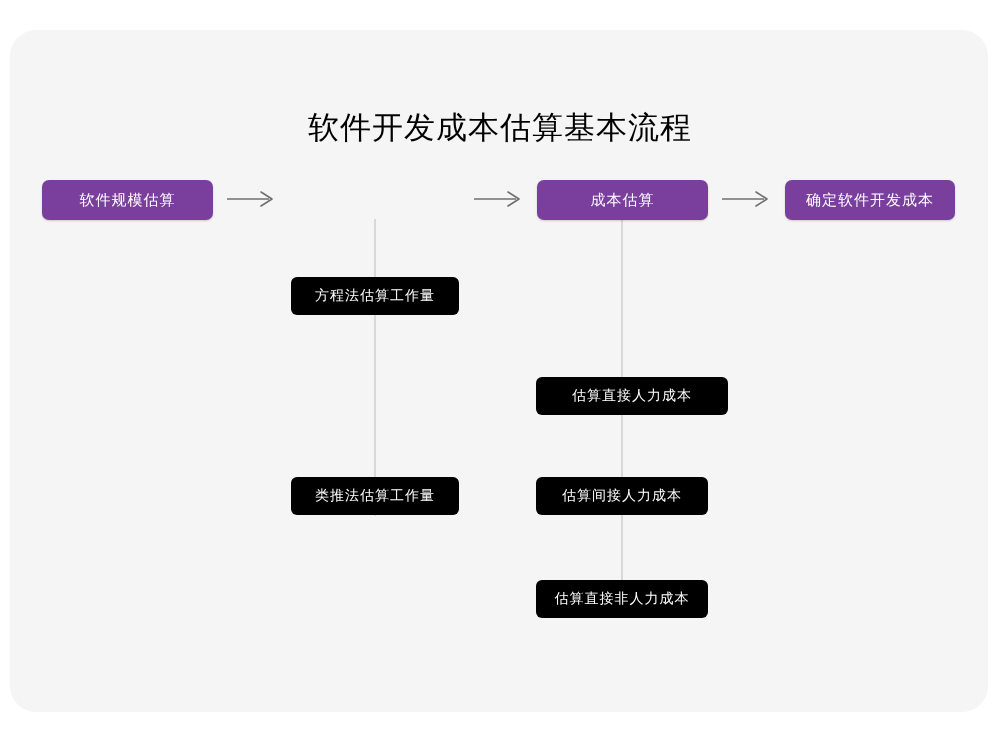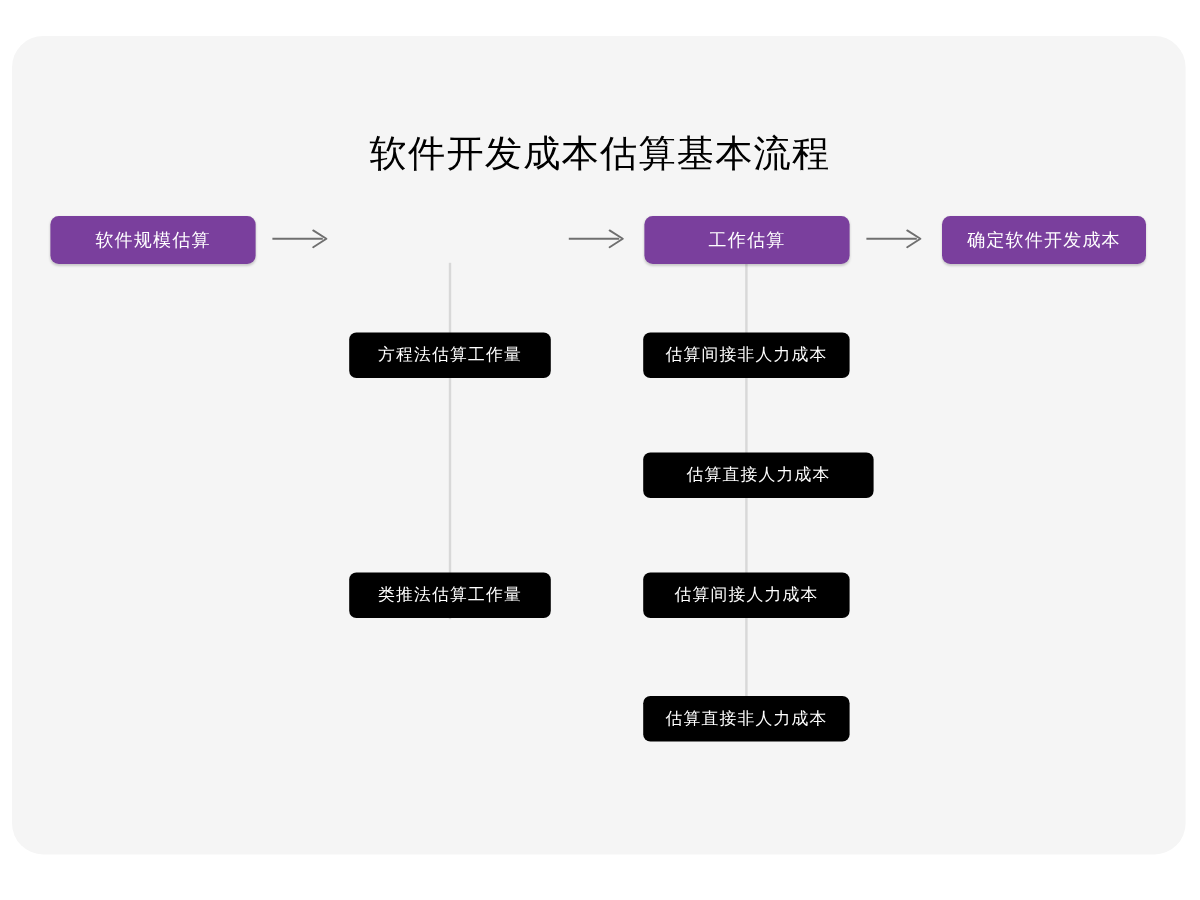--- a/index.html
+++ b/index.html
@@ -116,21 +116,20 @@
       <path d="M2 11 H44" stroke="#6f6f6f" stroke-width="1.6" fill="none"></path>
       <path d="M36 4 L47 11 L36 18" stroke="#6f6f6f" stroke-width="1.6" fill="none" stroke-linecap="round" stroke-linejoin="round"></path>
     </svg>
   </div>
 
   <div class="node stage" style="left:42px; top:180px; width:171px;text-align:right;">软件规模估算</div>
 
   <div class="node sub" style="left:291px; top:277px; width:168px;">方程法估算工作量</div>
   <div class="node sub" style="left:291px; top:477px; width:168px;">类推法估算工作量</div>
 
-  <div class="node stage" style="left:537px; top:180px; width:171px;">工作估算</div>
-  <div class="node sub" style="left:536px; top:277px; width:172px;">估算间接非人力成本</div>
+  <div class="node stage" style="left:537px; top:180px; width:171px;">成本估算</div>
   <div class="node sub" style="left:536px; top:377px; width:192px;">估算直接人力成本</div>
   <div class="node sub" style="left:536px; top:477px; width:172px;">估算间接人力成本</div>
   <div class="node stage" style="left:785px; top:180px; width:170px;">确定软件开发成本</div>
 
   <div class="node sub" style="left:536px; top:580px; width:172px;">估算直接非人力成本</div>
 
 </div>
 
 </body></html>

